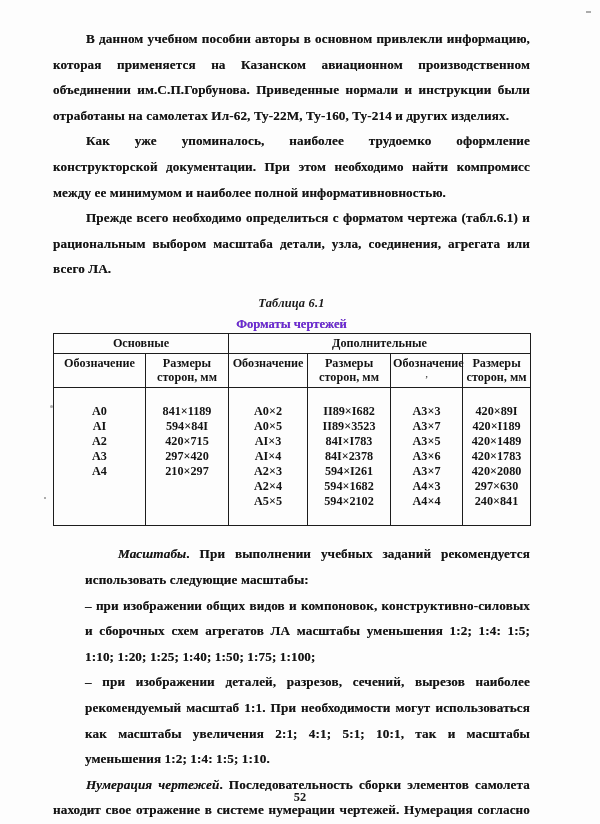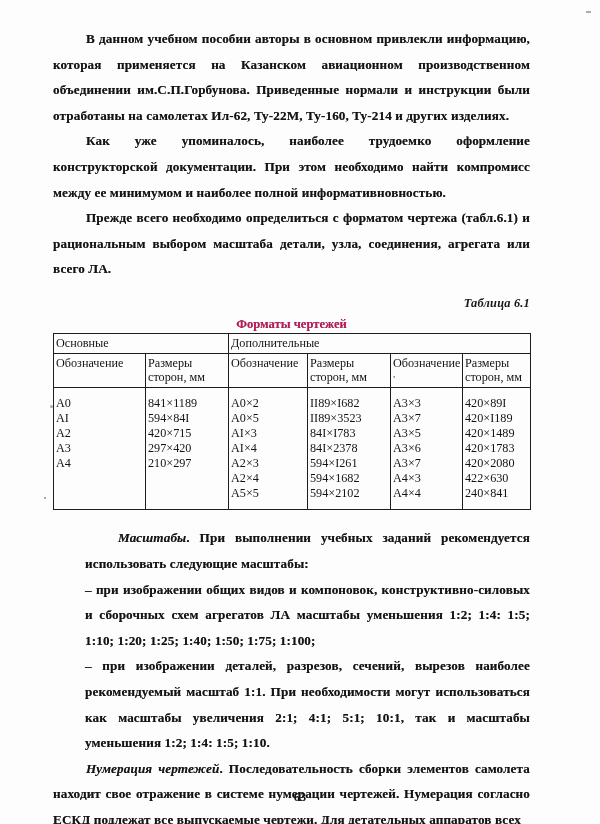--- a/index.html
+++ b/index.html
@@ -44,51 +44,51 @@
   }
   p.indent { text-indent: 33px; }
   p.noindent { text-indent: 0; }
 
   .caption-table {
     margin: 0;
     margin-top: 14px;
     font-size: 12.4px;
     font-style: italic;
     font-weight: bold;
-    text-align: right;
+    text-align: center;
     letter-spacing: .2px;
     color: #181818;
   }
   .table-title {
     margin: 6px 0 1px 0;
     font-size: 12.6px;
     font-weight: bold;
     text-align: center;
-    color: #be185d;
+    color: #6d28d9;
     text-shadow: 0 0 .6px rgba(20,20,20,.5);
   }
 
   table.formats {
     border-collapse: collapse;
     width: 477px;
     table-layout: fixed;
     font-size: 12.2px;
     font-weight: bold;
     color: #131313;
   }
   table.formats td, table.formats th {
     border: 1.6px solid #1d1d1d;
-    text-align: left;
+    text-align: center;
     vertical-align: top;
     padding: 1px 2px 2px 2px;
     line-height: 14.6px;
-    font-weight: normal;
+    font-weight: bold;
   }
   table.formats thead th { padding-top: 2px; }
-  table.formats td.cell { line-height: 15.1px; padding: 8px 2px; }
+  table.formats td.cell { line-height: 15.1px; padding: 16px 2px; }
   .hdr-sub { display: block; }
   .hdr-artifact {
     display: block;
     font-size: 9px;
     line-height: 8px;
     height: 13px;
     color: #3a3a3a;
   }
 
   .scales-block { margin-top: 15px; margin-left: 32px; }
@@ -215,32 +215,32 @@
             <div>A3×7</div>
             <div>A4×3</div>
             <div>A4×4</div>
           </td>
           <td class="cell">
             <div>420×89I</div>
             <div>420×I189</div>
             <div>420×1489</div>
             <div>420×1783</div>
             <div>420×2080</div>
-            <div>422×630</div>
+            <div>297×630</div>
             <div>240×841</div>
           </td>
         </tr>
       </tbody>
     </table>
 
     <div class="scales-block">
       <p class="body-text indent"><em class="italic-lead">Масштабы</em><span>. При выполнении учебных заданий рекомендуется использовать следующие масштабы:</span></p>
       <p class="body-text noindent">– при изображении общих видов и компоновок, конструктивно-силовых и сборочных схем агрегатов ЛА масштабы уменьшения 1:2; 1:4: 1:5; 1:10; 1:20; 1:25; 1:40; 1:50; 1:75; 1:100;</p>
       <p class="body-text noindent">– при изображении деталей, разрезов, сечений, вырезов наиболее рекомендуемый масштаб 1:1. При необходимости могут использоваться как масштабы увеличения 2:1; 4:1; 5:1; 10:1, так и масштабы уменьшения 1:2; 1:4: 1:5; 1:10.</p>
     </div>
 
     <p class="body-text indent"><em class="italic-lead">Нумерация чертежей</em><span>. Последовательность сборки элементов самолета находит свое отражение в системе нумерации чертежей. Нумерация согласно ЕСКД подлежат все выпускаемые чертежи. Для детательных аппаратов всех</span></p>
 
   </div>
 
-  <div class="page-number">63</div>
+  <div class="page-number">52</div>
 
 </div>
 
 </body></html>

